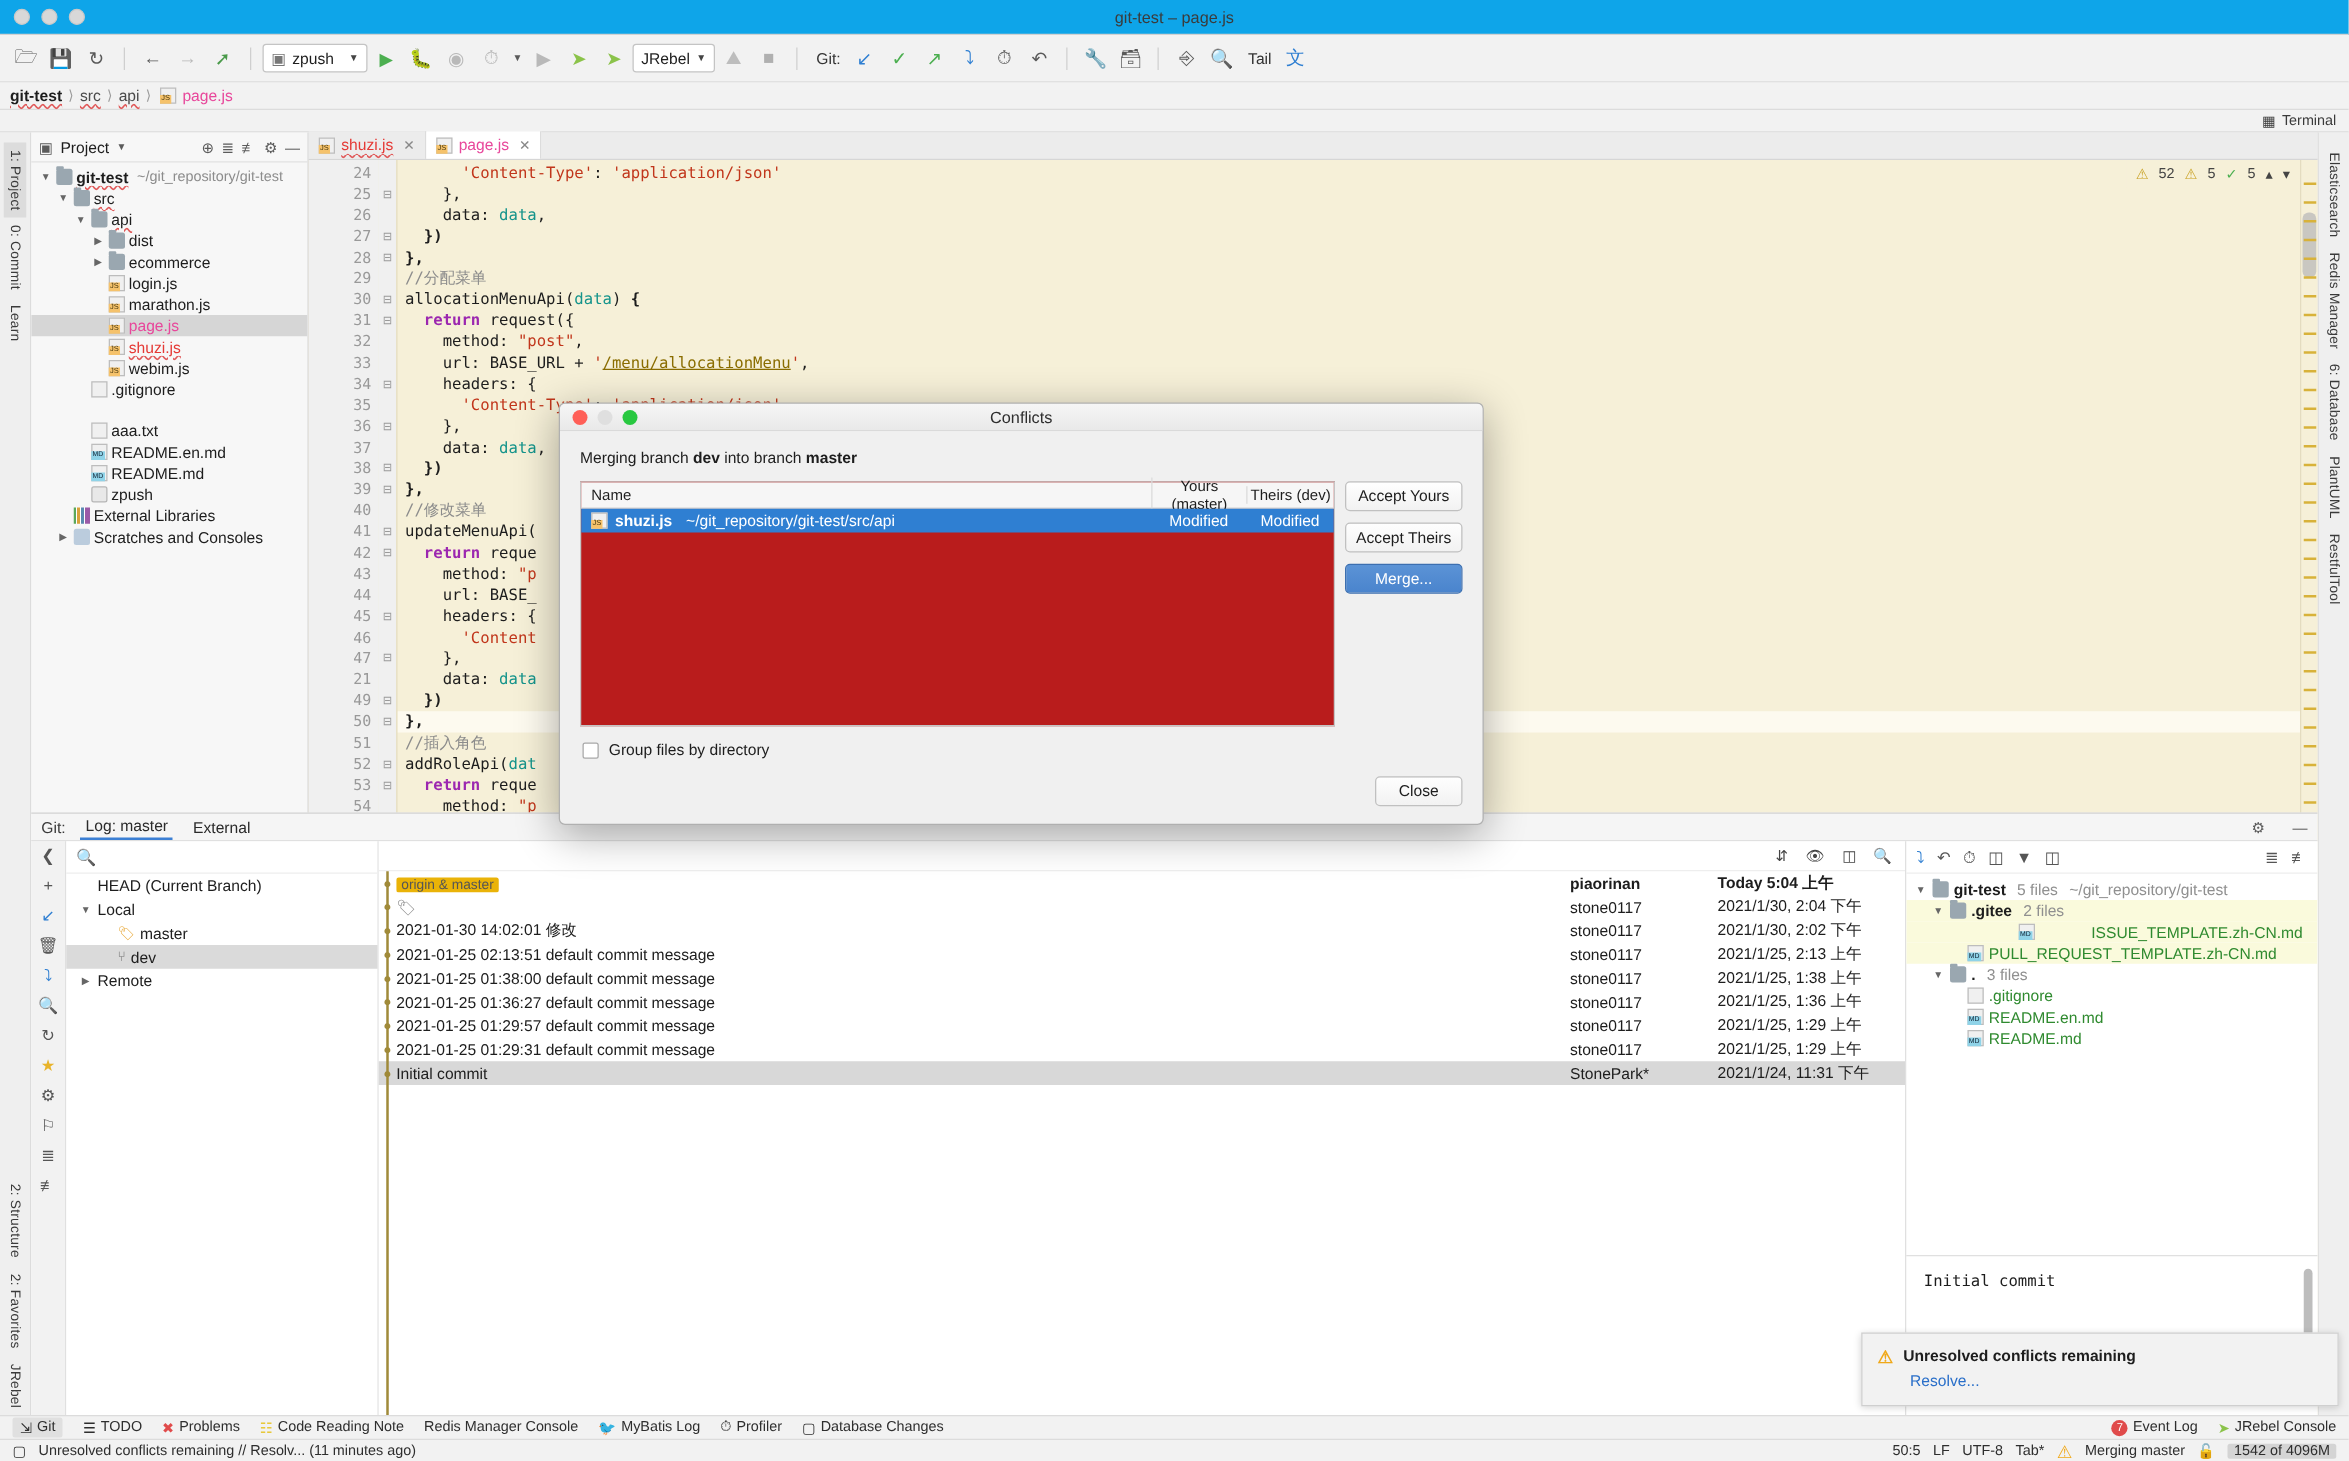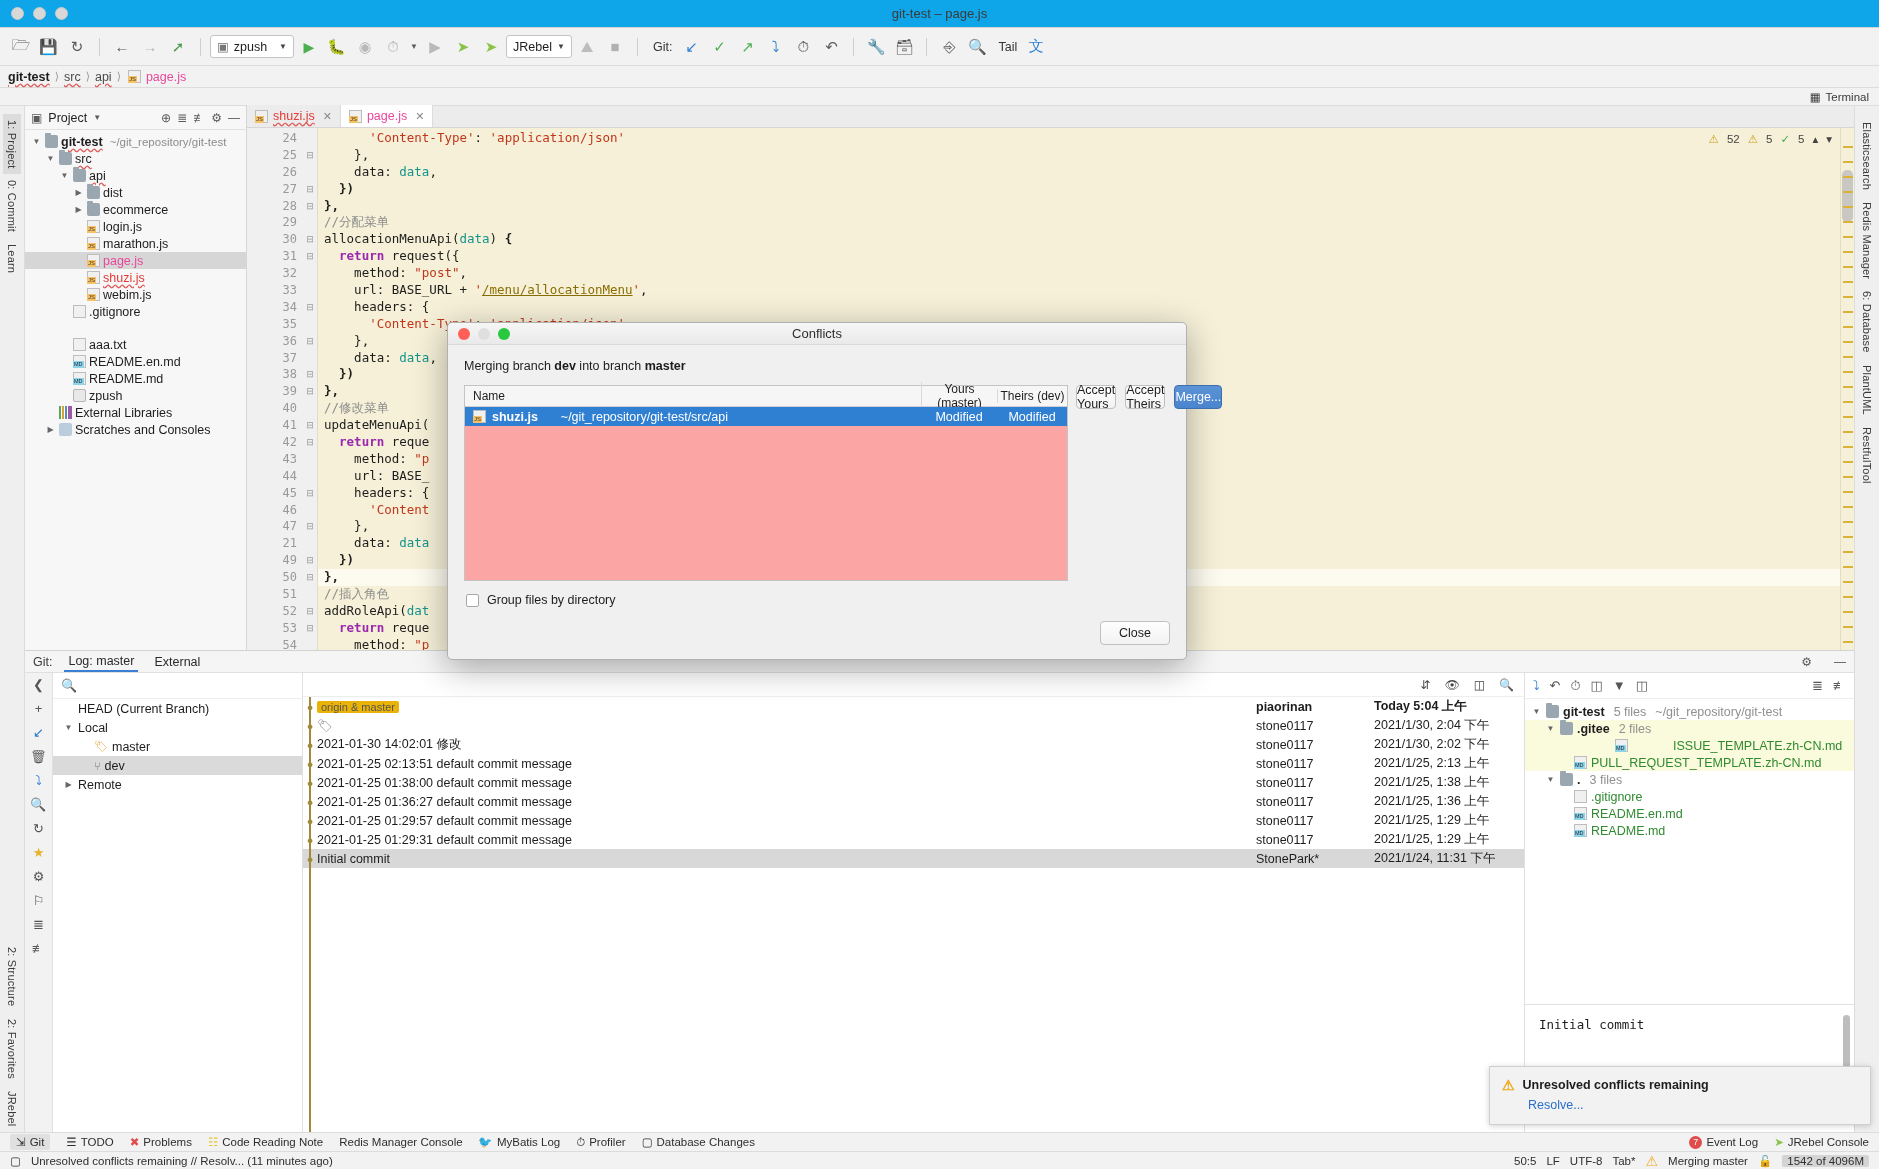--- a/index.html
+++ b/index.html
@@ -249,30 +249,30 @@
   }
   .dlg-traffic { display: flex; gap: 8px; padding-left: 10px; }
   .dt { width: 12px; height: 12px; border-radius: 50%; }
   .dt.r { background: #ff5f57; }
   .dt.y { background: #dfdfdf; }
   .dt.g { background: #28c840; }
   .dlg-title .t { position: absolute; left: 0; right: 0; text-align: center; font-size: 13px; color: #2e2e2e; }
   .dlg-body { flex: 1; padding: 14px 16px 0 16px; display: flex; flex-direction: column; }
   .merging { font-size: 12.5px; margin-bottom: 12px; }
   .dlg-main { display: flex; gap: 8px; flex: 1; min-height: 0; }
-  .conf-table { flex: 1; background: #fca5a5; border: 1px solid #c4c4c4; display: flex; flex-direction: column; min-width: 0; }
+  .conf-table { flex: 1; background: #b91c1c; border: 1px solid #c4c4c4; display: flex; flex-direction: column; min-width: 0; }
   .cth { height: 21px; display: flex; align-items: center; border-bottom: 1px solid #cfcfcf; font-size: 12px; background: #f6f6f6;}
   .cth .cname { flex: 1; padding-left: 8px; }
   .cth .cyours { width: 76px; text-align: center; border-left: 1px solid #dadada; }
   .cth .ctheirs { width: 70px; text-align: center; border-left: 1px solid #dadada; }
   .ctr { height: 19px; display: flex; align-items: center; font-size: 12.5px; background: #2f7fd2; color: #fff; }
   .ctr .cname { flex: 1; padding-left: 8px; display: flex; align-items: center; gap: 6px; min-width: 0;}
   .ctr .cyours { width: 76px; text-align: center; }
   .ctr .ctheirs { width: 70px; text-align: center; }
-  .conf-btns { width: 94px; display: flex; flex-direction: row; gap: 9px; }
+  .conf-btns { width: 94px; display: flex; flex-direction: column; gap: 9px; }
   .dbtn {
     height: 24px; background: linear-gradient(#fefefe,#f2f2f2); border: 1px solid #c0c0c0;
     border-radius: 4px; font-size: 12.5px; display: flex; align-items: center; justify-content: center;
   }
   .dbtn.primary { background: linear-gradient(#5b93d6,#4a84cd); border-color: #3c6fb0; color: #fff; }
   .grouprow { display: flex; align-items: center; gap: 8px; margin: 12px 0 0 2px; font-size: 12.5px; }
   .cbx { width: 13px; height: 13px; border: 1px solid #a8a8a8; background: #fff; border-radius: 2px; }
   .dlg-foot { height: 52px; display: flex; align-items: center; justify-content: flex-end; padding-right: 16px; }
   .close-btn { width: 70px; height: 24px; }
 </style>
@@ -889,21 +889,21 @@
           <div class="cth">
             <div class="cname">Name</div>
             <div class="cyours">Yours (master)</div>
             <div class="ctheirs">Theirs (dev)</div>
           </div>
           <div id="conflict-rows">
               <div class="ctr">
                 <div class="cname">
                   <span class="ficon fi-js"></span>
                   <span class="bold">shuzi.js</span>
-                  <span style="margin-left: 17px;">~/git_repository/git-test/src/api</span>
+                  <span style="margin-left: 5px;">~/git_repository/git-test/src/api</span>
                 </div>
                 <div class="cyours">Modified</div>
                 <div class="ctheirs">Modified</div>
               </div>
             </div>
         </div>
         <div class="conf-btns">
           <div class="dbtn">Accept Yours</div>
           <div class="dbtn">Accept Theirs</div>
           <div class="dbtn primary">Merge...</div>

